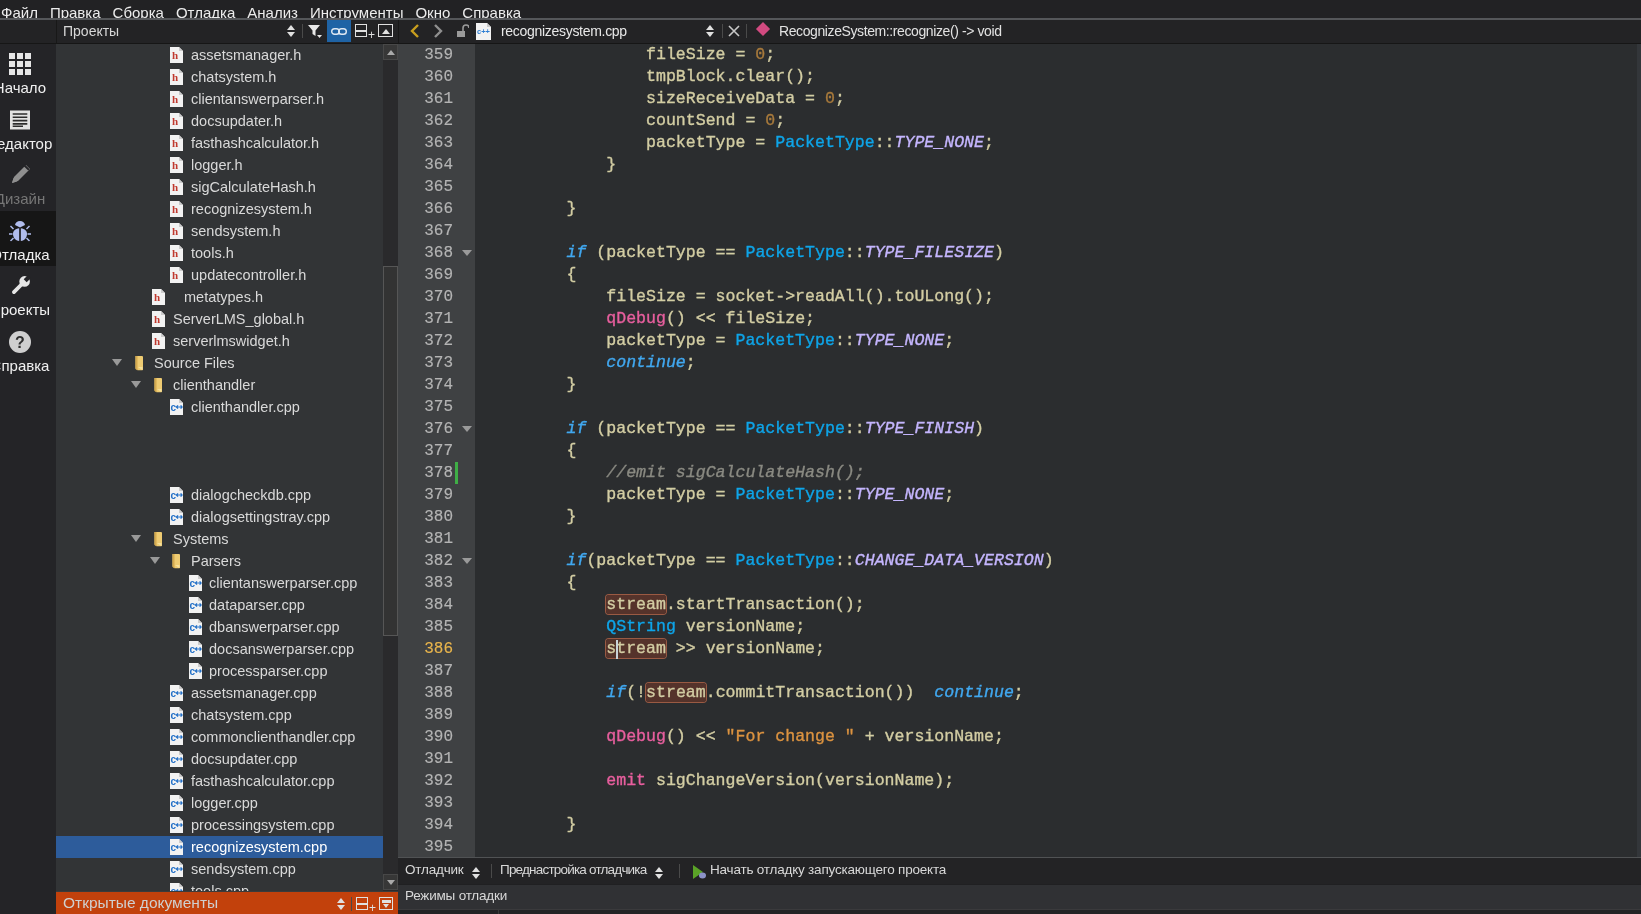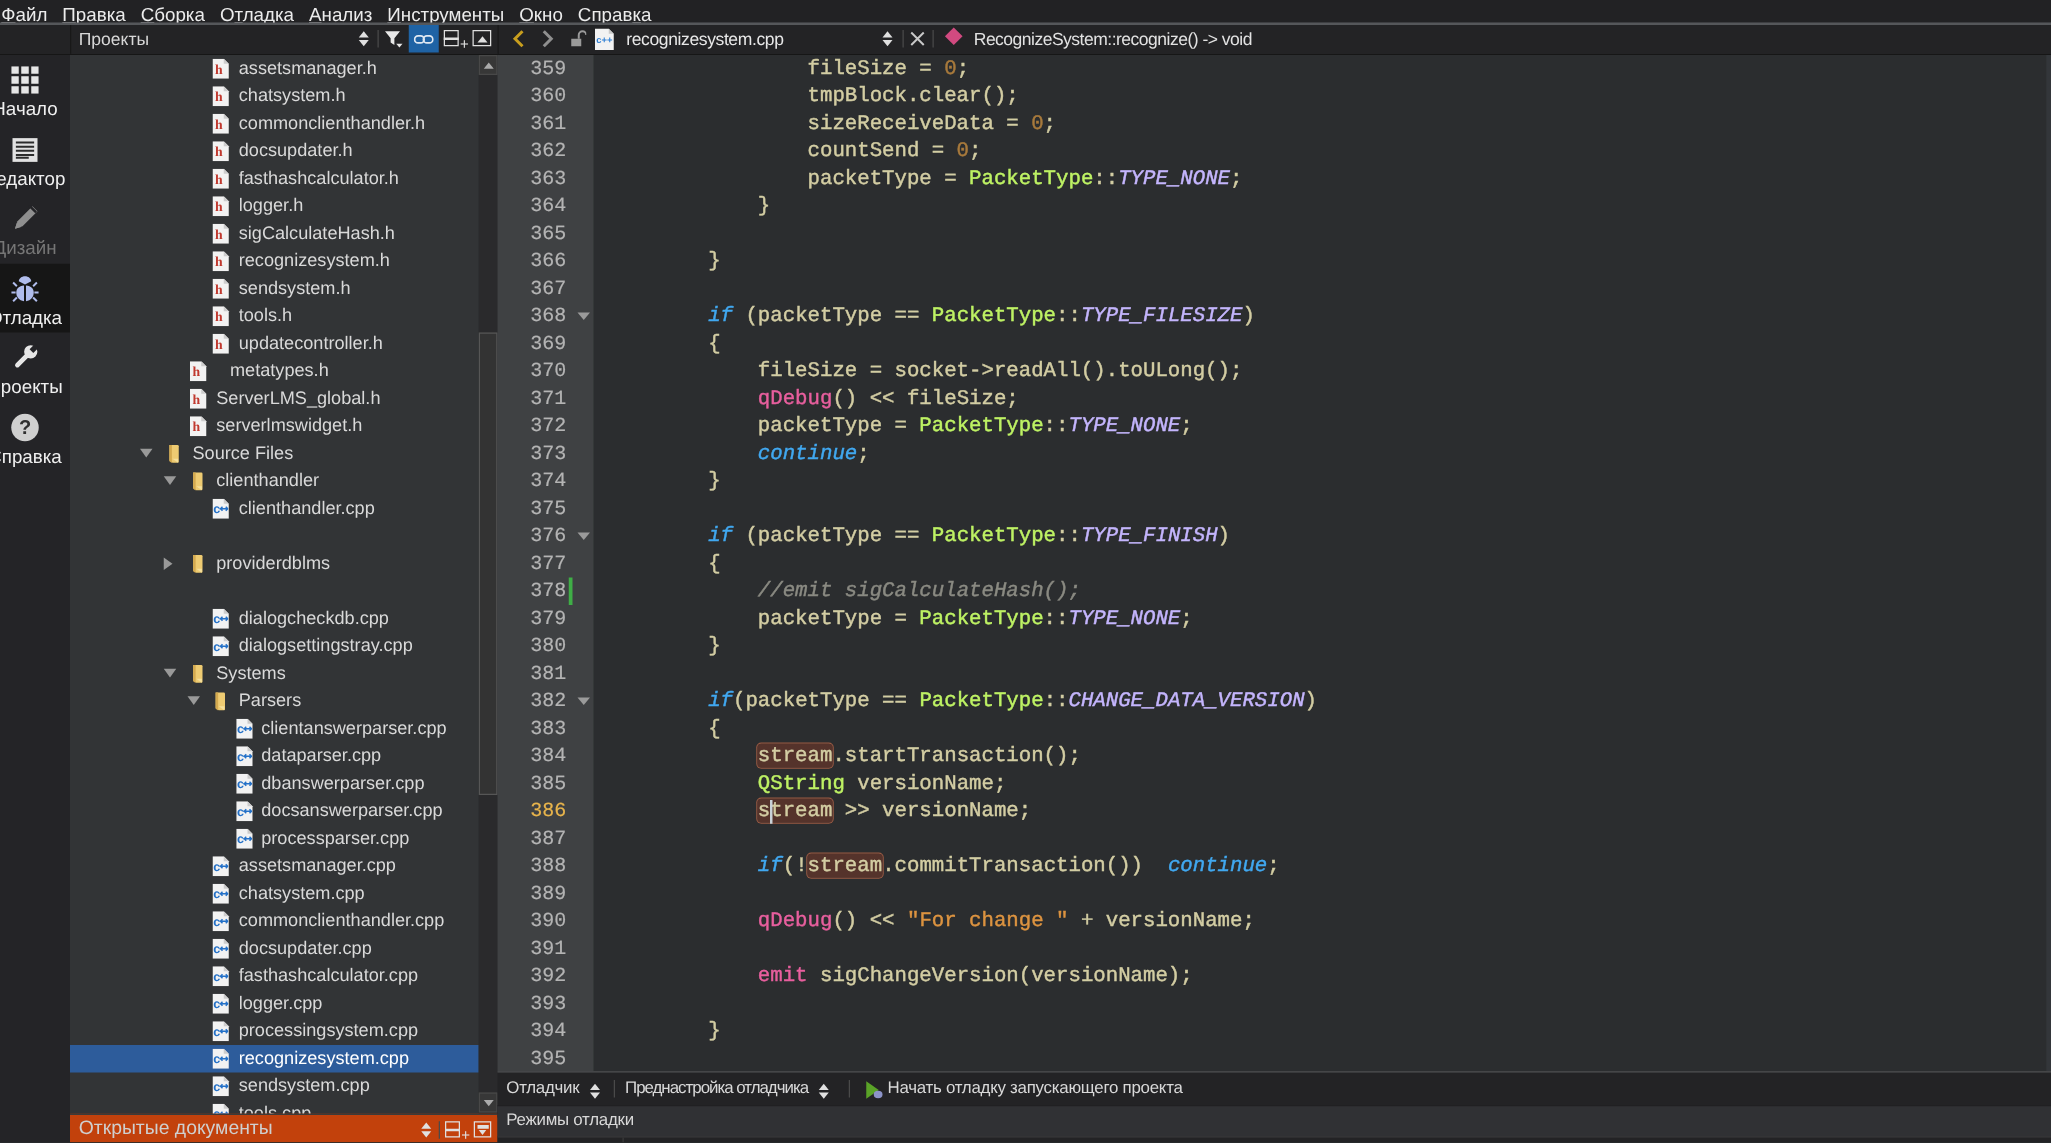--- a/index.html
+++ b/index.html
@@ -42,21 +42,21 @@
 
 #odocs{left:56px;top:891px;width:342px;height:23px;background:#c2410c;border-top:1px solid #3b3b3b;box-sizing:border-box;}
 
 #gutter{left:398px;top:44px;width:77px;height:813px;background:#3f4143;}
 #lnums{position:absolute;left:0;top:0;width:55px;text-align:right;font-family:"Liberation Mono",monospace;font-size:16px;line-height:22px;color:#b4b4b4;-webkit-text-stroke:0.15px;}
 #lnums div{height:22px;}
 #lnums .cur{color:#e8b44c;}
 .fold{position:absolute;left:64px;width:0;height:0;border-left:5px solid transparent;border-right:5px solid transparent;border-top:6px solid #9a9a9a;}
 #code{left:475px;top:44px;width:1166px;height:813px;background:#2b2d2f;overflow:hidden;}
 #code pre{margin:0;padding:0 0 0 12px;font-family:"Liberation Mono",monospace;font-size:16.57px;line-height:22px;color:#d3cda3;-webkit-text-stroke:0.35px;}
-.t{color:#bef264;}
+.t{color:#0ea5e9;}
 .m{color:#e85f9e;}
 .b{color:#41a8f0;font-style:italic;}
 .g{color:#c4b5fd;font-style:italic;}
 .c{color:#8a8a82;font-style:italic;}
 .n{color:#a87a3c;}
 .s{color:#dc9340;}
 .hl{background:#55332b;box-shadow:0 0 0 1px #9a5a43;border-radius:3px;}
 #cursor{left:616px;top:640px;width:2px;height:19px;background:#c9d2d8;}
 #vcsbar{left:455px;top:462px;width:3px;height:22px;background:#3fae46;}
 
@@ -226,21 +226,21 @@
             <text x="2" y="12" font-size="11" font-weight="bold" fill="#c0392f" font-family="Liberation Serif,serif">h</text>
           </svg></div>
         <div class="tlabel" style="left:135px">chatsystem.h</div>
       </div>
       <div class="trow" style="top:44px">
         <div class="ticon" style="left:114px"><svg width="14" height="16" viewBox="0 0 14 16">
             <path d="M0 0 H9 L13 4 V16 H0 Z" fill="#f2f2f2"></path>
             <path d="M9 0 L13 4 H9 Z" fill="#cccccc"></path>
             <text x="2" y="12" font-size="11" font-weight="bold" fill="#c0392f" font-family="Liberation Serif,serif">h</text>
           </svg></div>
-        <div class="tlabel" style="left:135px">commonclienthandler.h</div>
+        <div class="tlabel" style="left:135px">clientanswerparser.h</div>
       </div>
       <div class="trow" style="top:66px">
         <div class="ticon" style="left:114px"><svg width="14" height="16" viewBox="0 0 14 16">
             <path d="M0 0 H9 L13 4 V16 H0 Z" fill="#f2f2f2"></path>
             <path d="M9 0 L13 4 H9 Z" fill="#cccccc"></path>
             <text x="2" y="12" font-size="11" font-weight="bold" fill="#c0392f" font-family="Liberation Serif,serif">h</text>
           </svg></div>
         <div class="tlabel" style="left:135px">docsupdater.h</div>
       </div>
       <div class="trow" style="top:88px">
@@ -342,29 +342,20 @@
         <div class="tlabel" style="left:117px">clienthandler</div>
       </div>
       <div class="trow" style="top:352px">
         <div class="ticon" style="left:114px"><svg width="14" height="16" viewBox="0 0 14 16">
             <path d="M0 0 H9 L13 4 V16 H0 Z" fill="#f2f2f2"></path>
             <path d="M9 0 L13 4 H9 Z" fill="#cccccc"></path>
             <text x="0.5" y="11.5" font-size="10" font-weight="bold" fill="#2471c8" font-family="Liberation Sans,sans-serif">c</text>
             <path d="M5.6 8 h7 M6.4 8 l1.6 -1.6 M6.4 8 l1.6 1.6 M12.2 8 l-1.6 -1.6 M12.2 8 l-1.6 1.6" stroke="#2471c8" stroke-width="1.2"></path>
           </svg></div>
         <div class="tlabel" style="left:135px">clienthandler.cpp</div>
-      </div>
-      <div class="trow" style="top:396px">
-        <div class="arr right" style="left:75px"></div>
-        <div class="ticon" style="left:96px"><svg width="14" height="16" viewBox="0 0 14 16">
-            <path d="M2.5 1 h6.5 a1 1 0 0 1 1 1 v12.2 a1 1 0 0 1 -1 1 h-4 l-2.5 -1.8 Z" fill="#eecb72"></path>
-            <path d="M2.5 1 h2 v14.4 l-2 -1.4 Z" fill="#d3a94f"></path>
-            <path d="M5 12 l4.5 0 0 3.2 -4.5 -3.2 Z" fill="#f6e09c"></path>
-          </svg></div>
-        <div class="tlabel" style="left:117px">providerdblms</div>
       </div>
       <div class="trow" style="top:440px">
         <div class="ticon" style="left:114px"><svg width="14" height="16" viewBox="0 0 14 16">
             <path d="M0 0 H9 L13 4 V16 H0 Z" fill="#f2f2f2"></path>
             <path d="M9 0 L13 4 H9 Z" fill="#cccccc"></path>
             <text x="0.5" y="11.5" font-size="10" font-weight="bold" fill="#2471c8" font-family="Liberation Sans,sans-serif">c</text>
             <path d="M5.6 8 h7 M6.4 8 l1.6 -1.6 M6.4 8 l1.6 1.6 M12.2 8 l-1.6 -1.6 M12.2 8 l-1.6 1.6" stroke="#2471c8" stroke-width="1.2"></path>
           </svg></div>
         <div class="tlabel" style="left:135px">dialogcheckdb.cpp</div>
       </div>

